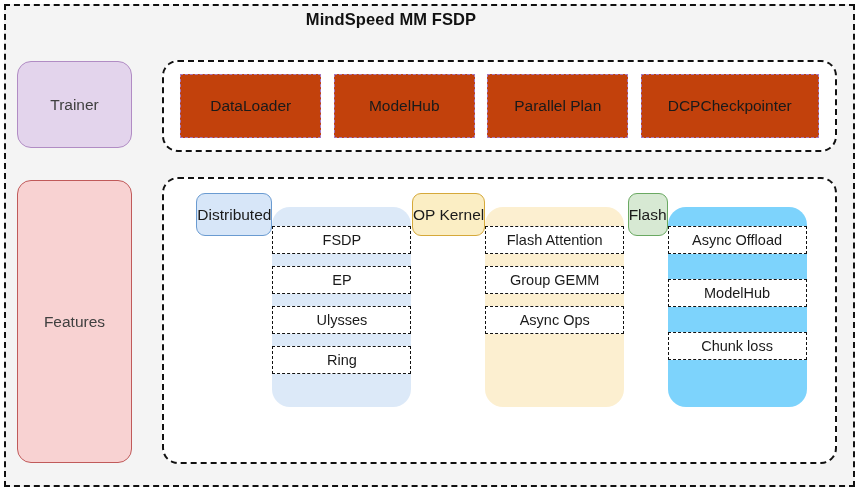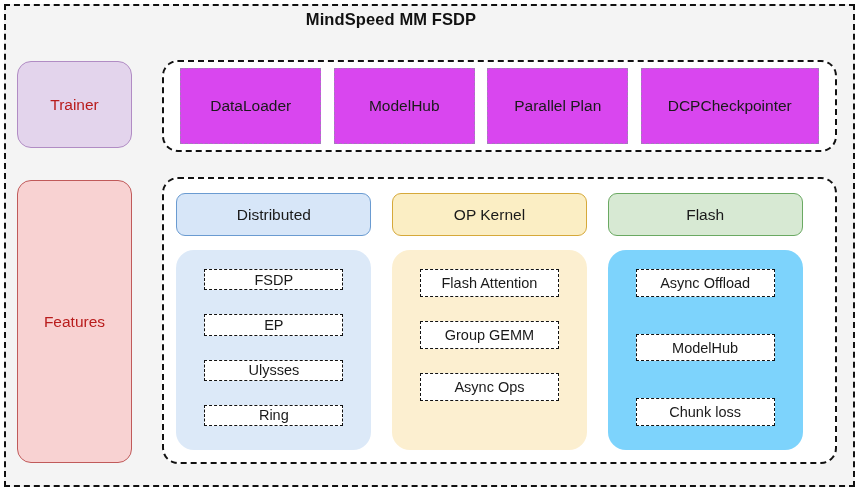--- a/index.html
+++ b/index.html
@@ -45,21 +45,21 @@
 
   
   .spine-box {
     position: absolute;
     box-sizing: border-box;
     border-radius: 14px;
     display: flex;
     align-items: center;
     justify-content: center;
     font-size: 15.5px;
-    color: #b91c1c;
+    color: #404040;
   }
   .spine-trainer {
     left: 17px;
     top: 61px;
     width: 115px;
     height: 87px;
     background: #e3d4ec;
     border: 1.6px solid #b18cc4;
   }
   .spine-features {
@@ -101,22 +101,22 @@
     height: 100%;
     display: flex;
     align-items: center;
     justify-content: space-around;
     padding: 0 10px;
     box-sizing: border-box;
   }
   .chip-purple {
     box-sizing: border-box;
     width: 141px;
-    height: 76px;
-    background: #d946ef;
+    height: 64px;
+    background: #c2410c;
     border: 1.6px dashed #a679bd;
     display: flex;
     align-items: center;
     justify-content: center;
     font-size: 15.5px;
     color: #1a1a1a;
     white-space: nowrap;
   }
   .chip-purple.wide { width: 178px; }
 
@@ -129,22 +129,22 @@
     height: 100%;
     display: flex;
     justify-content: space-around;
     align-items: flex-start;
     padding: 14px 12px 0 12px;
     box-sizing: border-box;
   }
   .column {
     width: 175px;
     display: flex;
-    flex-direction: column;
-    align-items: flex-end;
+    flex-direction: row;
+    align-items: flex-start;
   }
   .column-header {
     box-sizing: border-box;
     width: 195px;
     height: 43px;
     border-radius: 9px;
     display: flex;
     align-items: center;
     justify-content: center;
     font-size: 15.5px;
@@ -166,21 +166,21 @@
     box-sizing: border-box;
     width: 139px;
     height: 28px;
     background: #ffffff;
     border: 1.8px dashed #111111;
     display: flex;
     align-items: center;
     justify-content: center;
     font-size: 14.5px;
     color: #1a1a1a;
-    margin-bottom: 24px;
+    margin-bottom: 12px;
     white-space: nowrap;
   }
 
   
   .hdr-distributed { background: #d7e6f8; border: 1.6px solid #6a9bd1; }
   .pnl-distributed { background: #dce9f8; }
   .hdr-opkernel    { background: #fbeec4; border: 1.6px solid #d6a93a; }
   .pnl-opkernel    { background: #fcefd0; }
   .hdr-memory      { background: #d7e9d3; border: 1.6px solid #6aa962; }
   .pnl-memory      { background: #7dd3fc; gap: 13px; }

